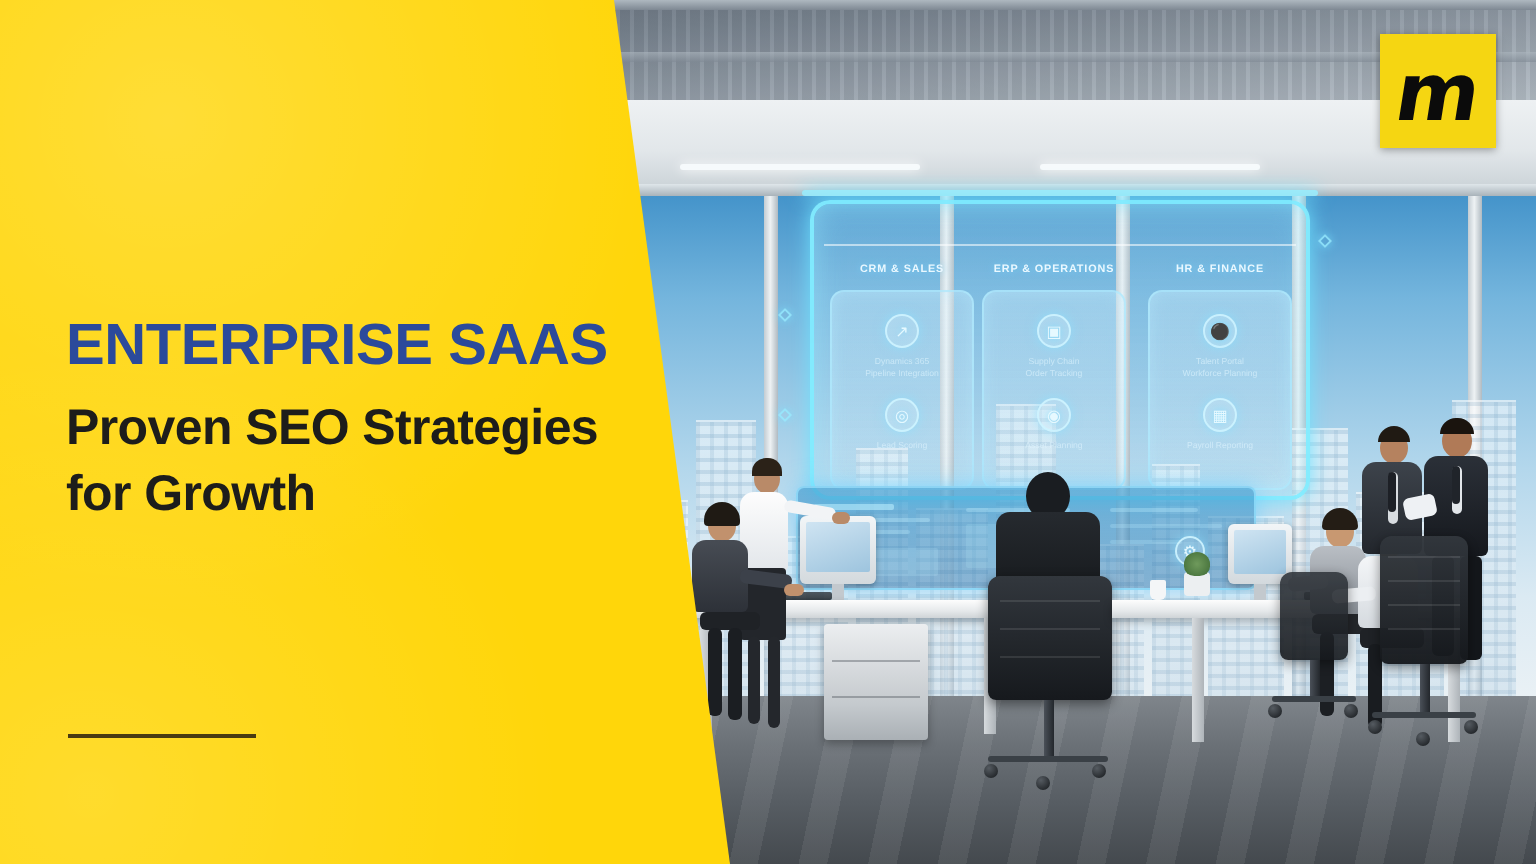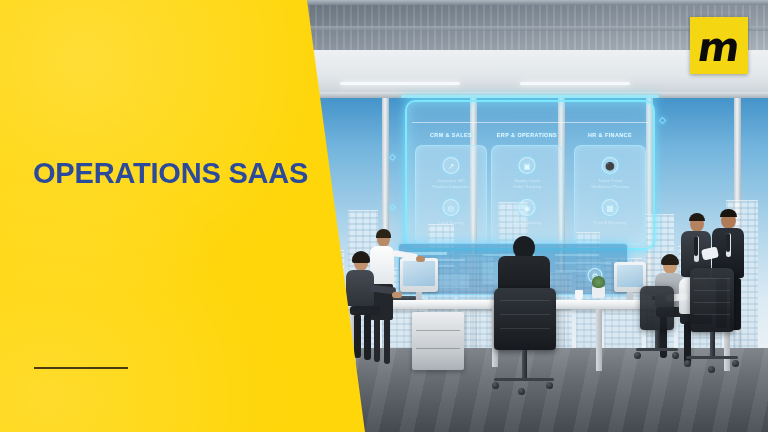--- a/index.html
+++ b/index.html
@@ -340,20 +340,24 @@
     <div class="caster" style="left:634px;top:352px"></div>
     <div class="caster" style="left:672px;top:352px"></div>
 
     <div style="position:absolute;left:592px;top:286px;width:13px;height:12px;background:#eceff1;border-radius:2px"></div>
     <div style="position:absolute;left:592px;top:276px;width:13px;height:12px;background:radial-gradient(circle,#6f9a5c,#3f6b36);border-radius:50% 50% 40% 40%"></div>
 
     <div style="position:absolute;left:575px;top:290px;width:8px;height:10px;background:#f4f6f7;border-radius:1px 1px 3px 3px"></div>
   </div>
 
   <div id="yellow"></div>
-  <div class="ytext" id="kicker">OPERATIONS SAAS</div>
+  <div class="ytext" id="kicker">ENTERPRISE SAAS</div>
+  <div class="ytext" id="subhead">
+    <span>Proven SEO Strategies</span><br>
+    <span>for Growth</span>
+  </div>
   <div id="rule"></div>
 
   <div id="logo">
     <span>m</span>
   </div>
 
 </div>
 
 </body></html>

